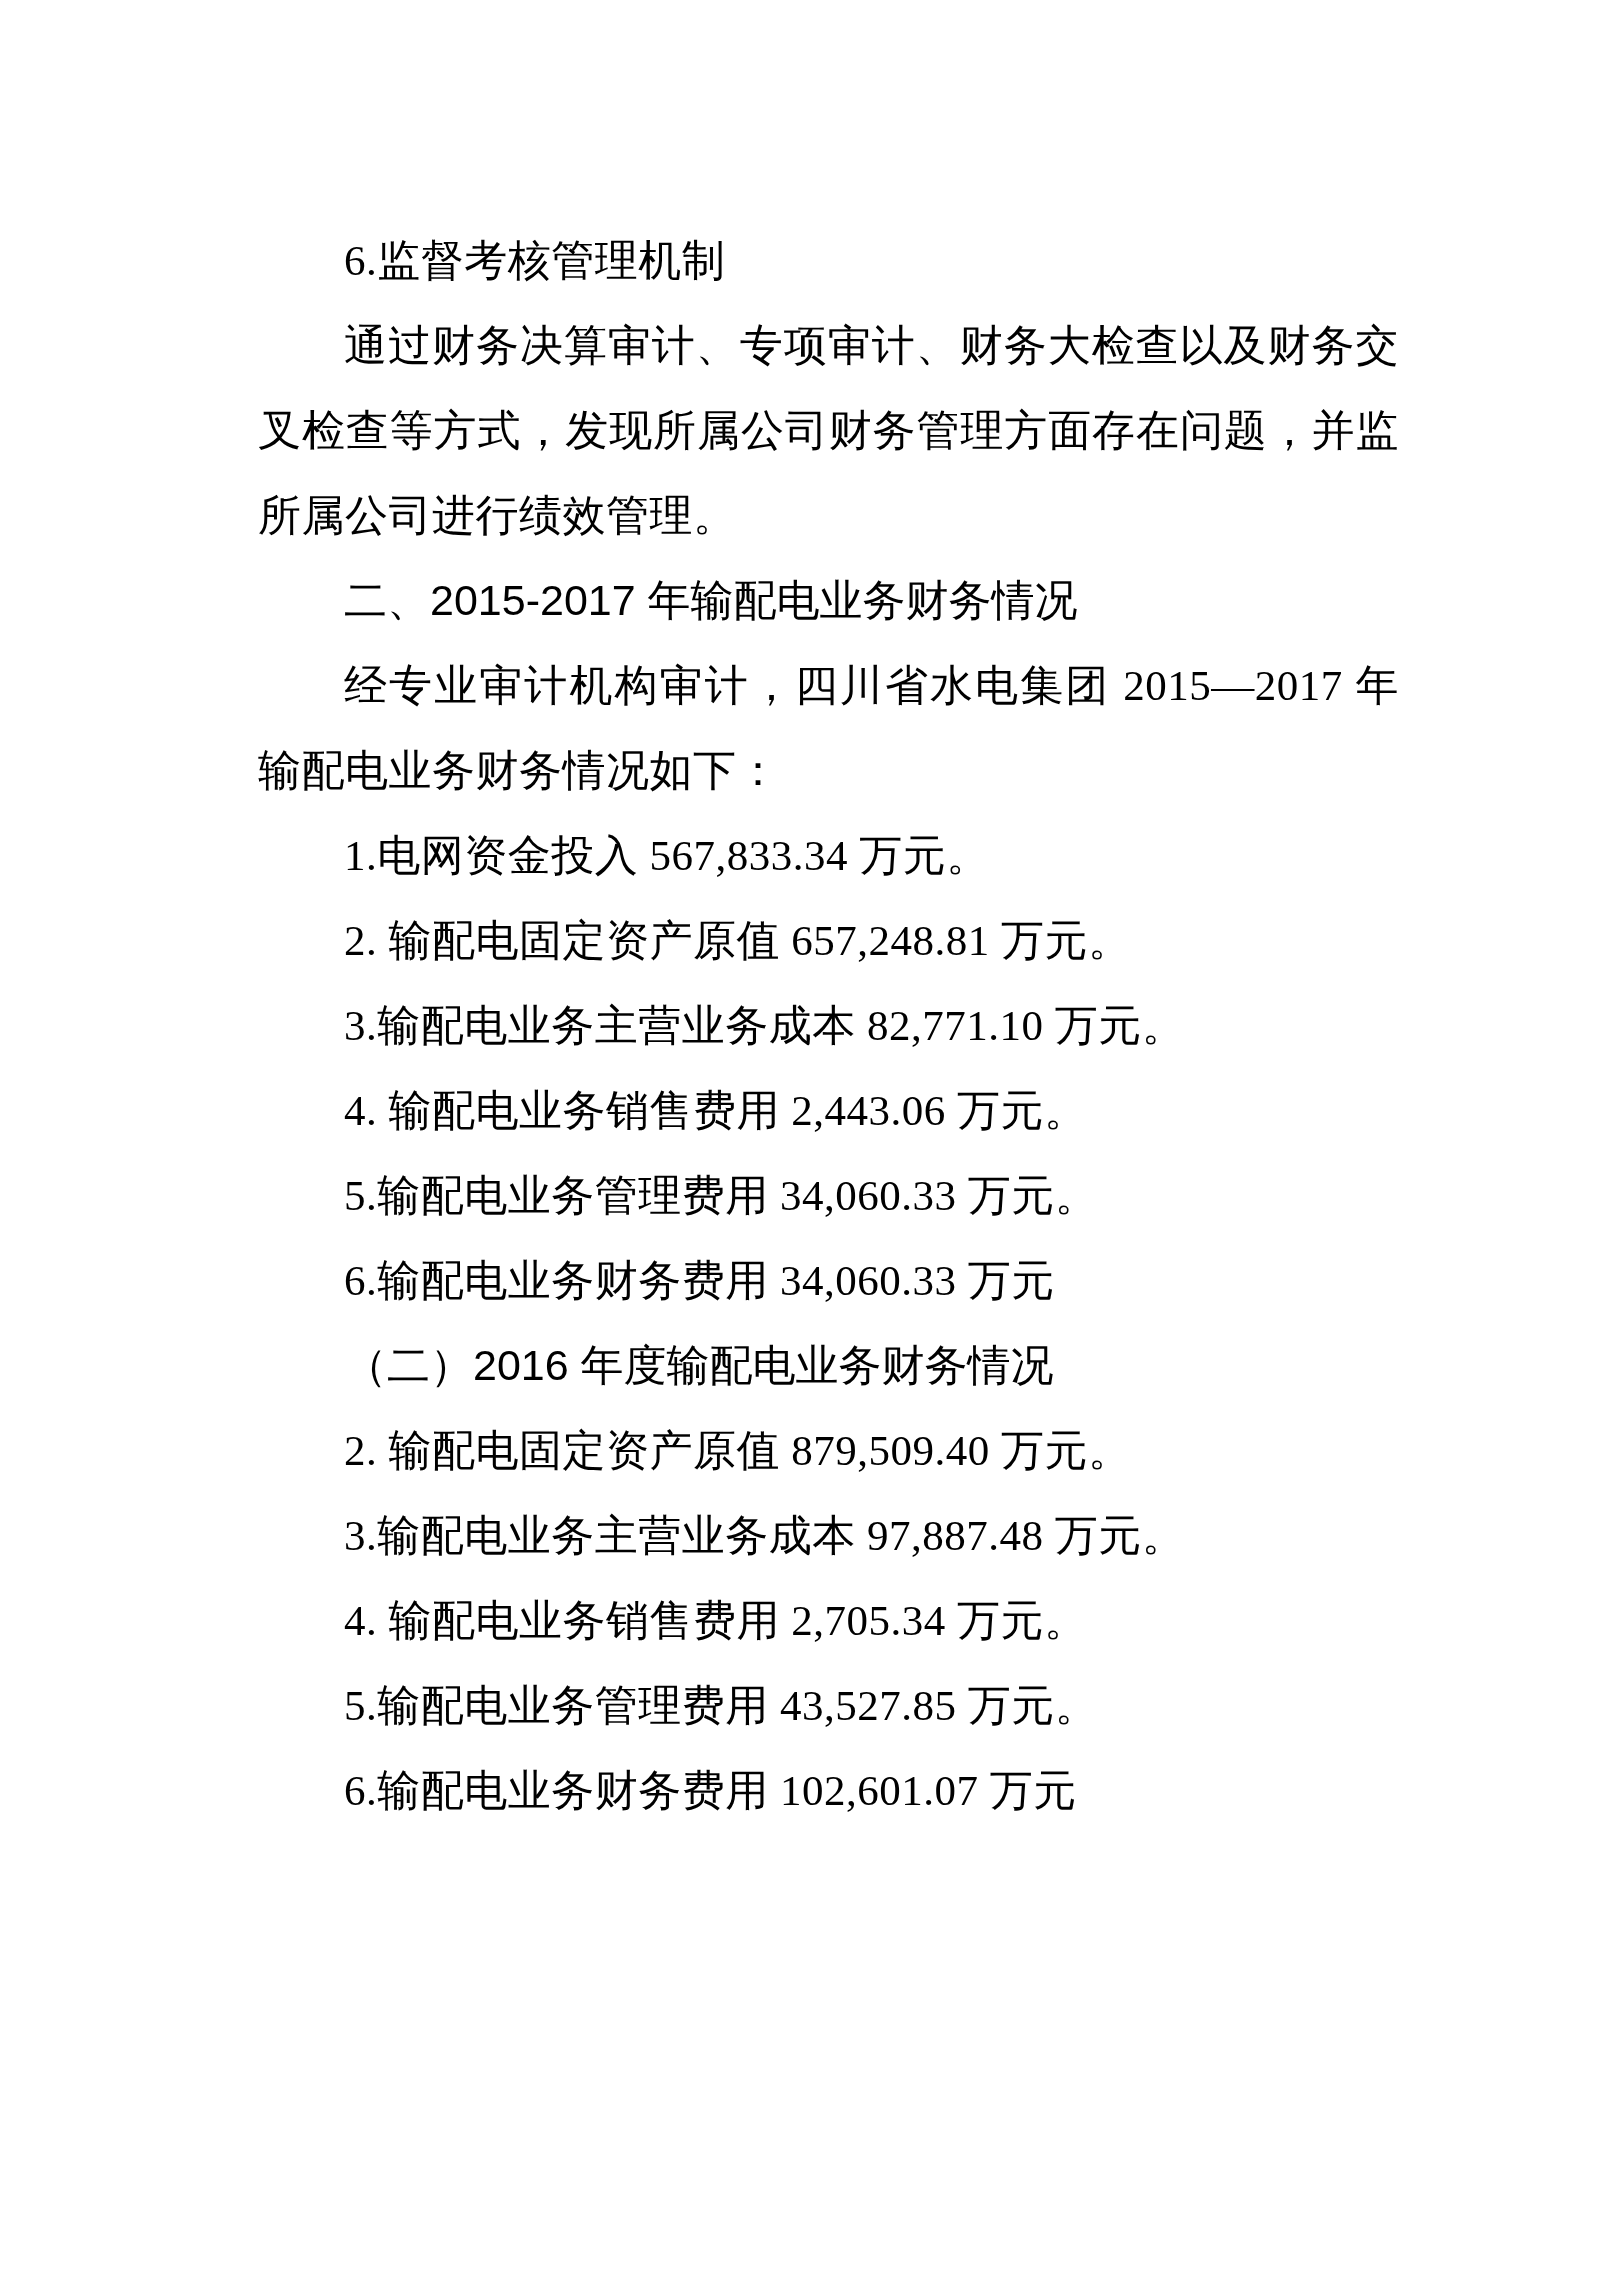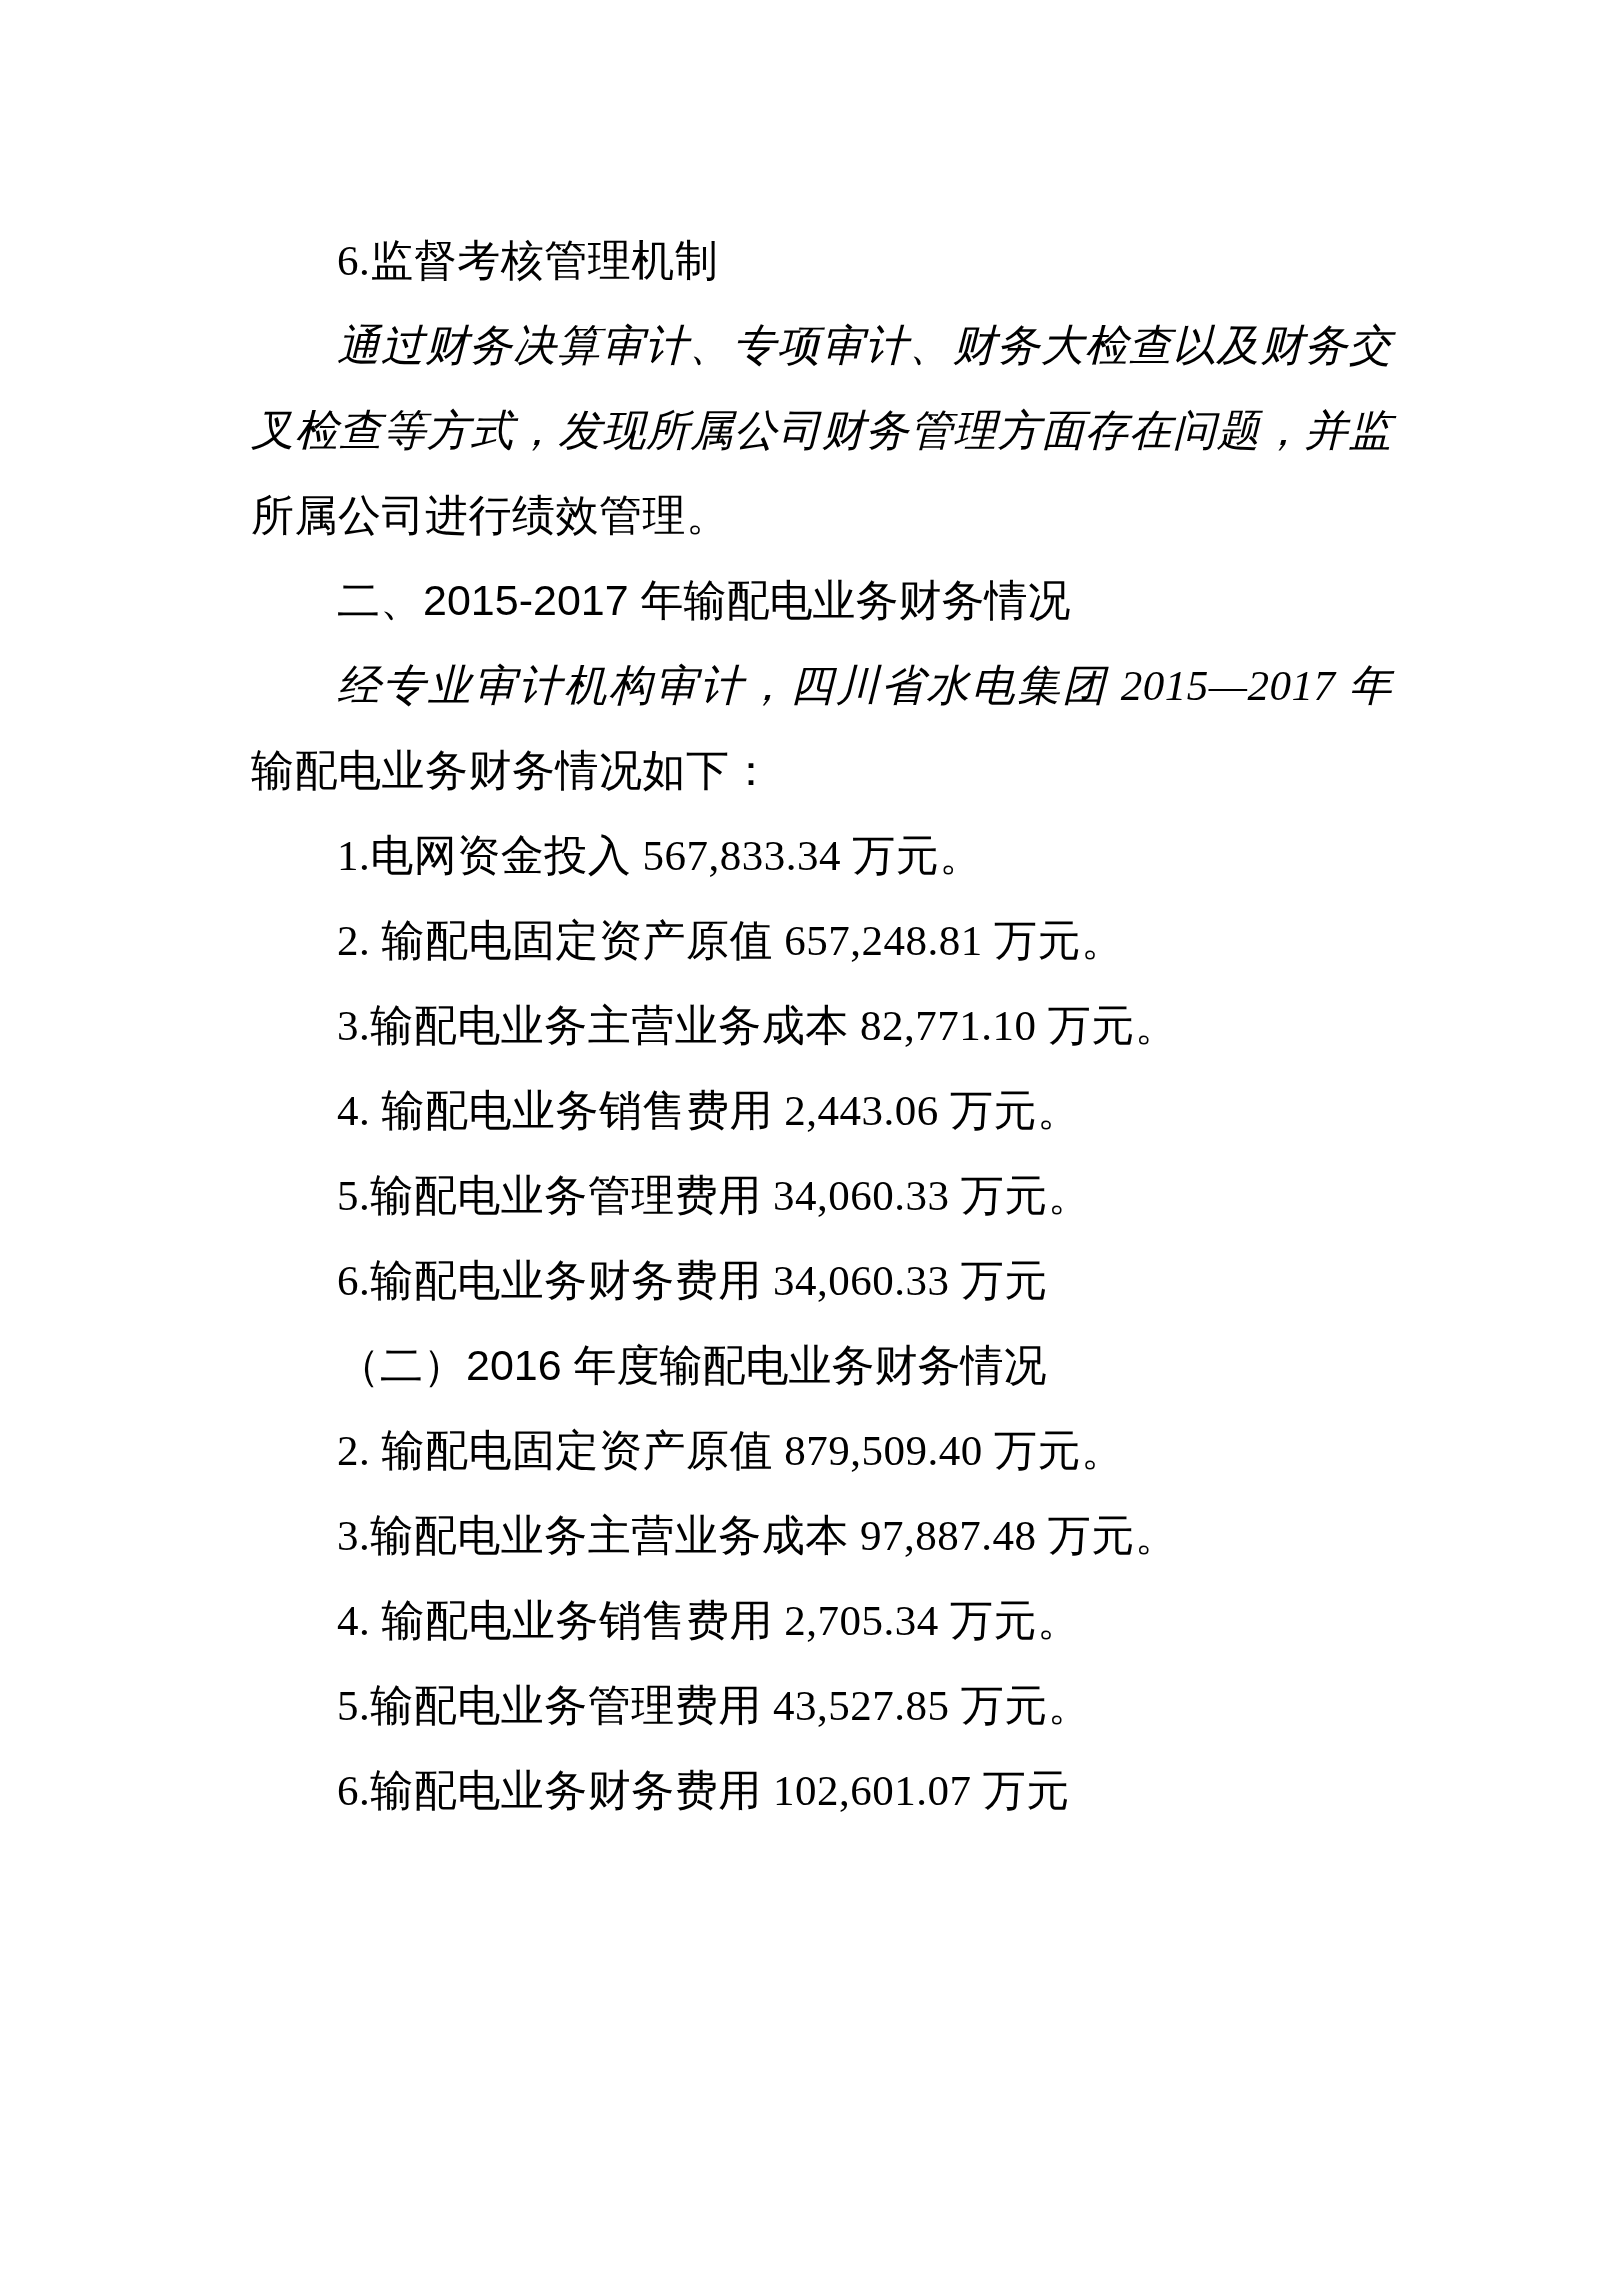--- a/index.html
+++ b/index.html
@@ -16,37 +16,36 @@
     overflow: hidden;
   }
   .page {
     position: absolute;
     left: 0; top: 0;
     width: 1621px; height: 2293px;
     background: #ffffff;
   }
   .textblock {
     position: absolute;
-    left: 251px;
+    left: 258px;
     top: 218px;
     width: 1141px;
   }
   .line {
     font-size: 43px;
     line-height: 85px;
     height: 85px;
     white-space: nowrap;
     text-align: left;
     letter-spacing: 0.5px;
   }
   .line.just {
     white-space: normal;
     text-align: justify;
     text-align-last: justify;
-    font-style: italic;
   }
   .line.indent {
     text-indent: 2em;
   }
   .line.bold {
     font-weight: 400;
     font-family: "Liberation Sans", "DejaVu Sans", sans-serif;
     letter-spacing: 0px;
   }
 </style>

